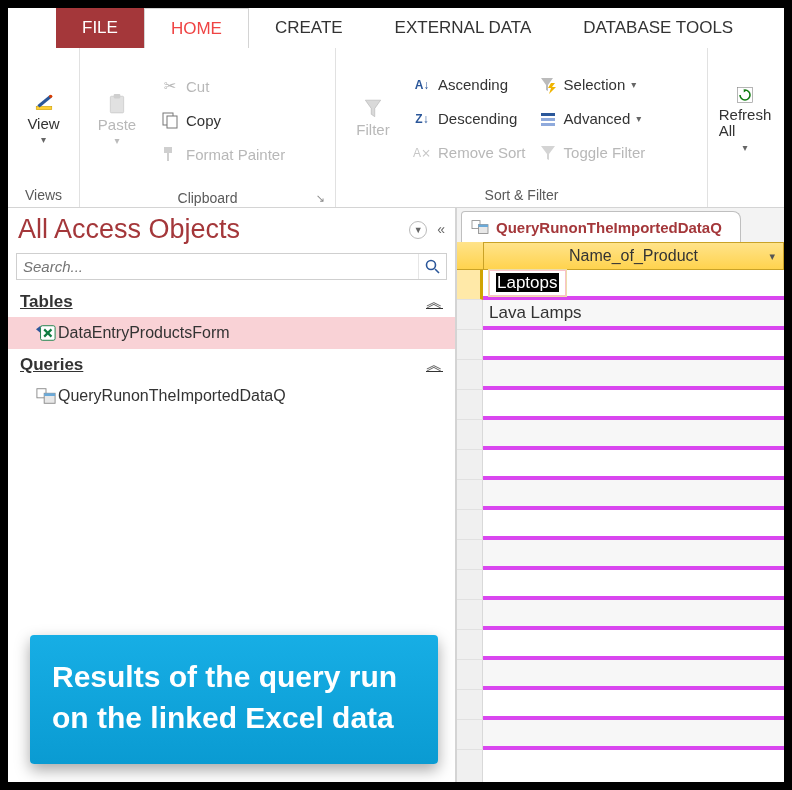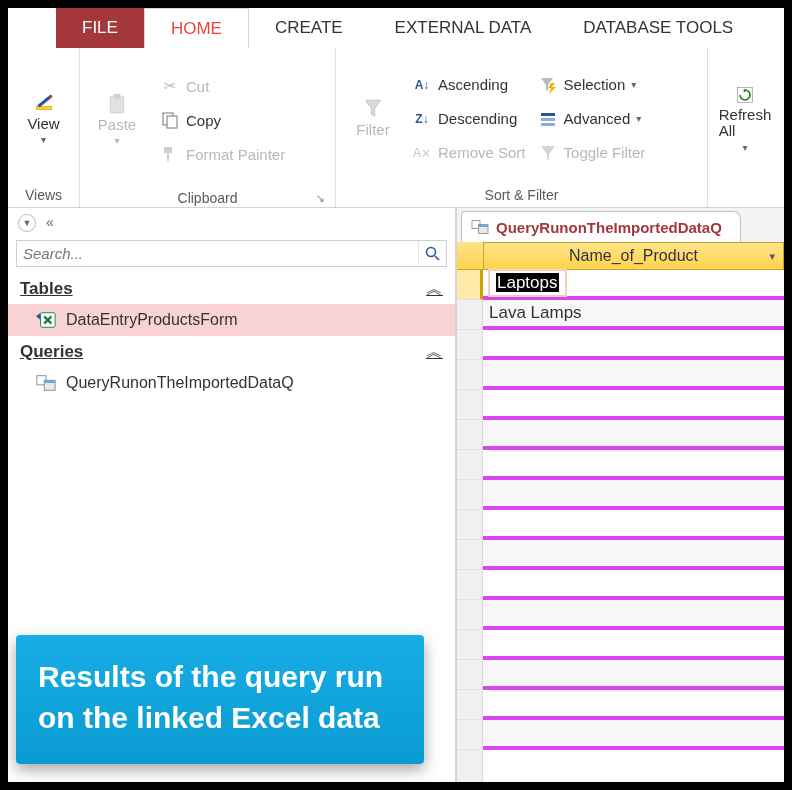--- a/index.html
+++ b/index.html
@@ -29,23 +29,23 @@
 .work { position: absolute; top: 200px; left: 0; right: 0; bottom: 0; display: flex; }
 .nav { width: 448px; border-right: 1px solid #d4d4d4; display: flex; flex-direction: column; position: relative; }
 .nav-header { display: flex; align-items: center; justify-content: space-between; padding: 6px 10px; }
 .nav-title { color: #a4373a; font-size: 27px; font-weight: 400; }
 .nav-ctrl { display: flex; gap: 10px; color: #666; font-size: 14px; }
 .search-row { display: flex; margin: 2px 8px 6px; border: 1px solid #cfcfcf; background: #fff; }
 .search-row input { flex: 1; border: none; padding: 4px 6px; font-size: 15px; font-style: italic; color: #888; outline: none; }
 .search-row .mag { width: 28px; display: flex; align-items: center; justify-content: center; color: #2b579a; border-left: 1px solid #e6e6e6; }
 .cat { display: flex; justify-content: space-between; align-items: center; padding: 4px 12px; font-size: 17px; color: #333; font-weight: 600; text-decoration: underline; }
 .cat .chev { font-weight: normal; color: #666; }
-.item { display: flex; align-items: center; gap: 10px; padding: 6px 14px 6px 28px; font-size: 16px; color: #333; }
+.item { display: flex; align-items: center; gap: 2px; padding: 6px 14px 6px 28px; font-size: 16px; color: #333; }
 .item.sel { background: #f9d2d6; }
-.callout { position: absolute; left: 8px; bottom: 18px; width: 408px; background: linear-gradient(180deg,#17aee5 0%,#0a9bd2 100%); color: #fff; font-size: 30px; font-weight: 700; padding: 22px 22px 26px; border-radius: 4px; box-shadow: 0 6px 15px rgba(0,0,0,.35); line-height: 1.35; }
+.callout { position: absolute; left: 22px; bottom: 18px; width: 408px; background: linear-gradient(180deg,#17aee5 0%,#0a9bd2 100%); color: #fff; font-size: 30px; font-weight: 700; padding: 22px 22px 26px; border-radius: 4px; box-shadow: 0 6px 15px rgba(0,0,0,.35); line-height: 1.35; }
 .datasheet { flex: 1; display: flex; flex-direction: column; border-left: 1px solid #d4d4d4; }
 .obj-tab-row { height: 34px; display: flex; align-items: flex-end; padding-left: 4px; background: #f3f3f3; }
 .obj-tab { display: flex; align-items: center; gap: 6px; background: #fff; border: 1px solid #bfbfbf; border-bottom: none; border-radius: 4px 8px 0 0; padding: 5px 18px 5px 8px; font-size: 15px; font-weight: 700; color: #a4373a; }
 .sheet { flex: 1; background: #fff; position: relative; }
 .sel-col { position: absolute; left: 0; top: 0; bottom: 0; width: 26px; background: #f0f0f0; border-right: 1px solid #d9d9d9; }
 .hdr-row { position: absolute; left: 26px; right: 0; top: 0; height: 28px; background: linear-gradient(#ffe38a,#ffd34e); border: 1px solid #c9a227; display: flex; align-items: center; justify-content: center; font-size: 16px; color: #333; }
 .hdr-row .dd { position: absolute; right: 8px; font-size: 11px; color: #555; }
 .rows { position: absolute; left: 26px; right: 0; top: 28px; bottom: 0; }
 .drow { height: 30px; border-bottom: 4px solid #d946ef; display: flex; align-items: center; padding-left: 6px; font-size: 17px; color: #333; }
 .drow:nth-child(even){ background:#f7f7f7; }
@@ -205,20 +205,21 @@
         </div>
       </div>
       <div class="group-label">&nbsp;</div>
     </div>
   </div>
 
   <div class="work">
 
     <div class="nav">
       <div class="nav-header">
+        <div class="nav-title">All Access Objects</div>
         <div class="nav-ctrl">
           <span style="border:1px solid #bbb;border-radius:50%;width:18px;height:18px;display:inline-flex;align-items:center;justify-content:center;font-size:9px">▼</span>
           <span>«</span>
         </div>
       </div>
       <div class="search-row">
         <input placeholder="Search..." style="">
         <div class="mag">
           <svg width="16" height="16" viewBox="0 0 16 16">
               <circle cx="6" cy="6" r="4.5" fill="none" stroke="#2b579a" stroke-width="1.6"></circle>

